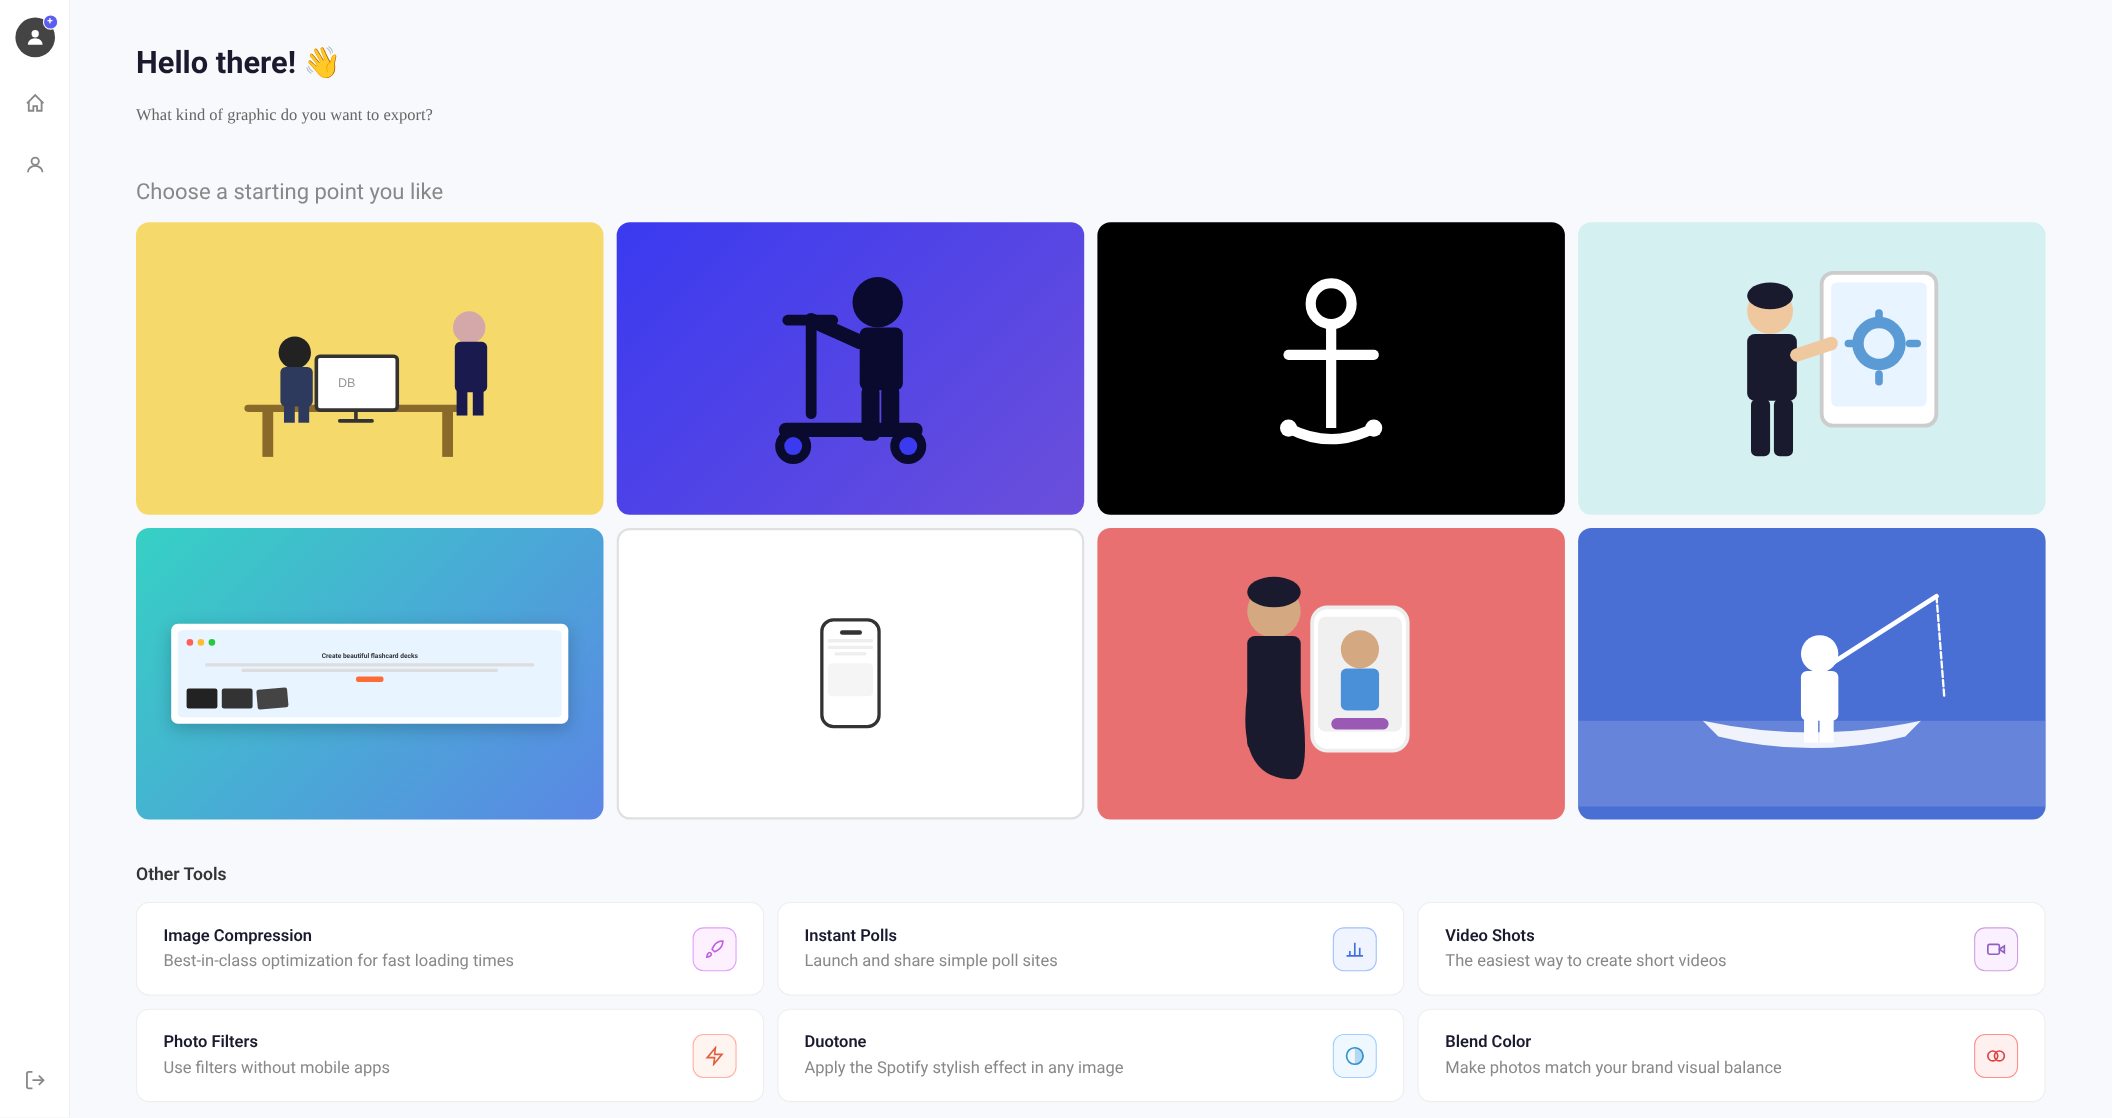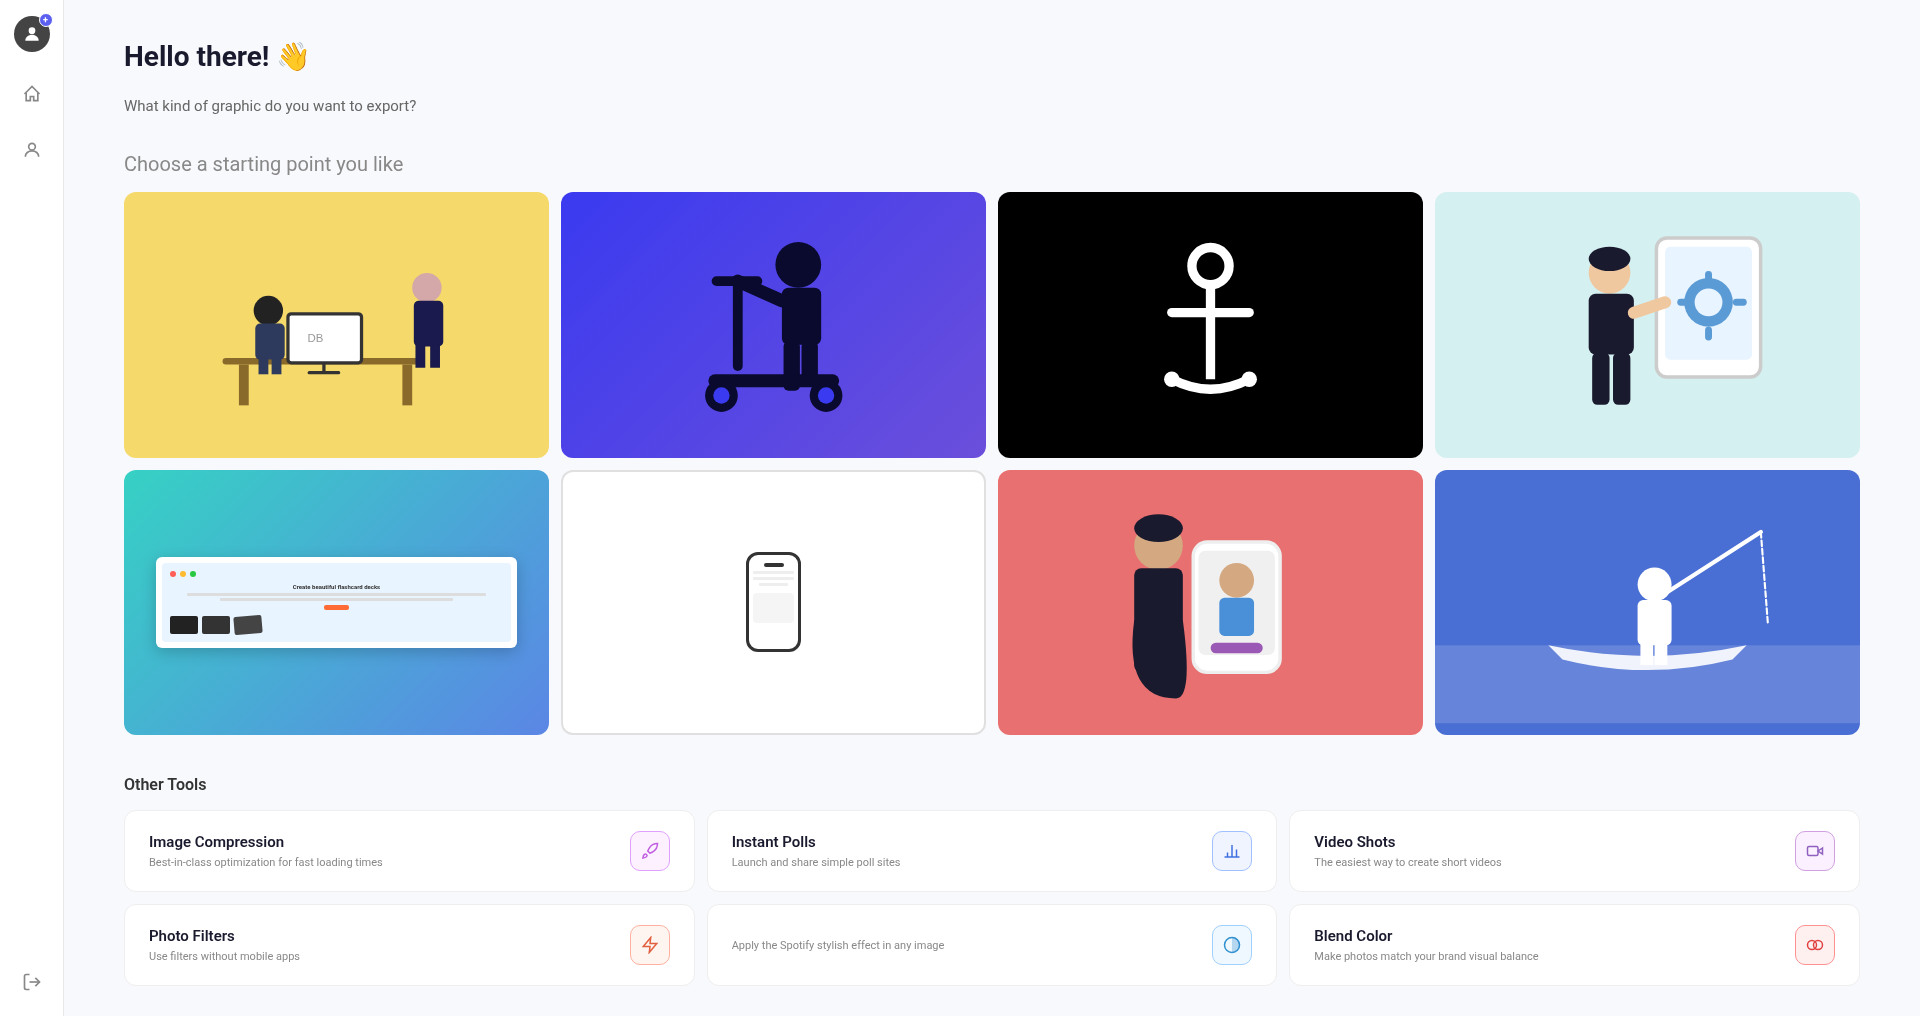--- a/index.html
+++ b/index.html
@@ -85,21 +85,22 @@
 
     .greeting-title {
       font-size: 28px;
       font-weight: 700;
       color: #1a1a2e;
       margin-bottom: 24px;
     }
     .greeting-sub {
       font-size: 15px;
       color: #666;
-      margin-bottom: 37px;
+      margin-bottom: 48px;
+      font-family: Liberation Serif, serif;
     }
     .section-label {
       font-size: 20px;
       color: #888;
       margin-bottom: 16px;
       font-weight: 400;
     }
 
     
     .templates-grid {
@@ -200,21 +201,21 @@
       gap: 34px;
     }
     .tool-info { flex: 1; }
     .tool-name {
       font-size: 15px;
       font-weight: 600;
       color: #1a1a2e;
       margin-bottom: 4px;
     }
     .tool-desc {
-      font-size: 11px;
+      font-size: 15px;
       color: #888;
       line-height: 1.4;
     }
     .tool-icon-wrap {
       width: 40px;
       height: 40px;
       border-radius: 10px;
       display: flex;
       align-items: center;
       justify-content: center;
@@ -504,20 +505,21 @@
       </div>
       <div class="tool-icon-wrap icon-filter">
         <svg width="18" height="18" viewBox="0 0 24 24" fill="none" stroke="currentColor" stroke-width="2">
           <polygon points="13 2 3 14 12 14 11 22 21 10 12 10 13 2"></polygon>
         </svg>
       </div>
     </div>
 
     <div class="tool-card">
       <div class="tool-info">
+        <div class="tool-name">Duotone</div>
         <div class="tool-desc">Apply the Spotify stylish effect in any image</div>
       </div>
       <div class="tool-icon-wrap icon-duo">
         <svg width="18" height="18" viewBox="0 0 24 24" fill="none" stroke="currentColor" stroke-width="2">
           <circle cx="12" cy="12" r="10"></circle>
           <path d="M12 2a10 10 0 0 1 0 20" fill="currentColor" opacity="0.3"></path>
         </svg>
       </div>
     </div>
 

